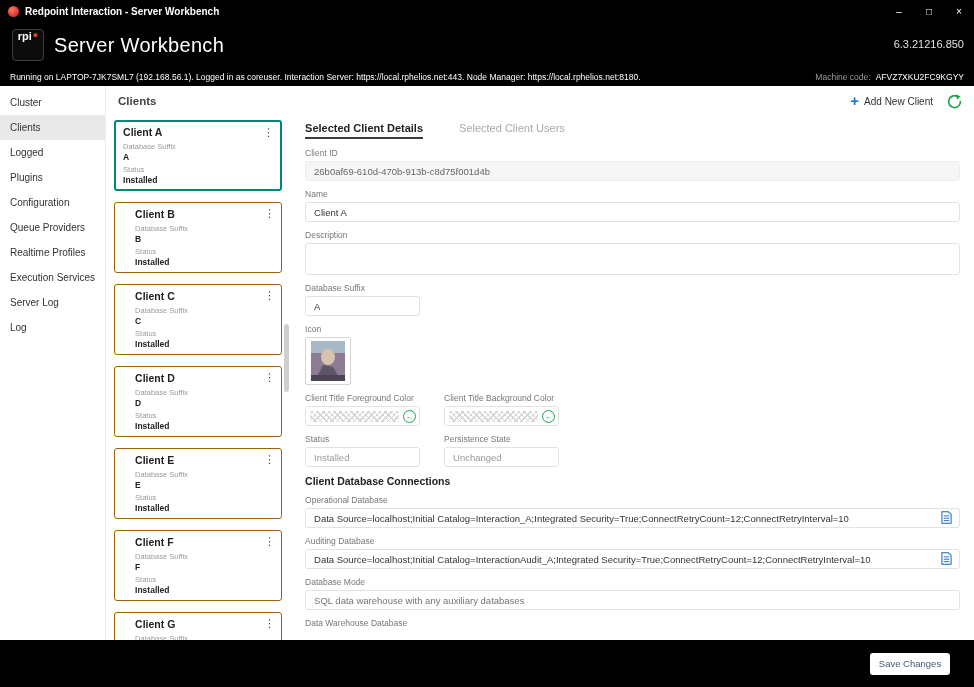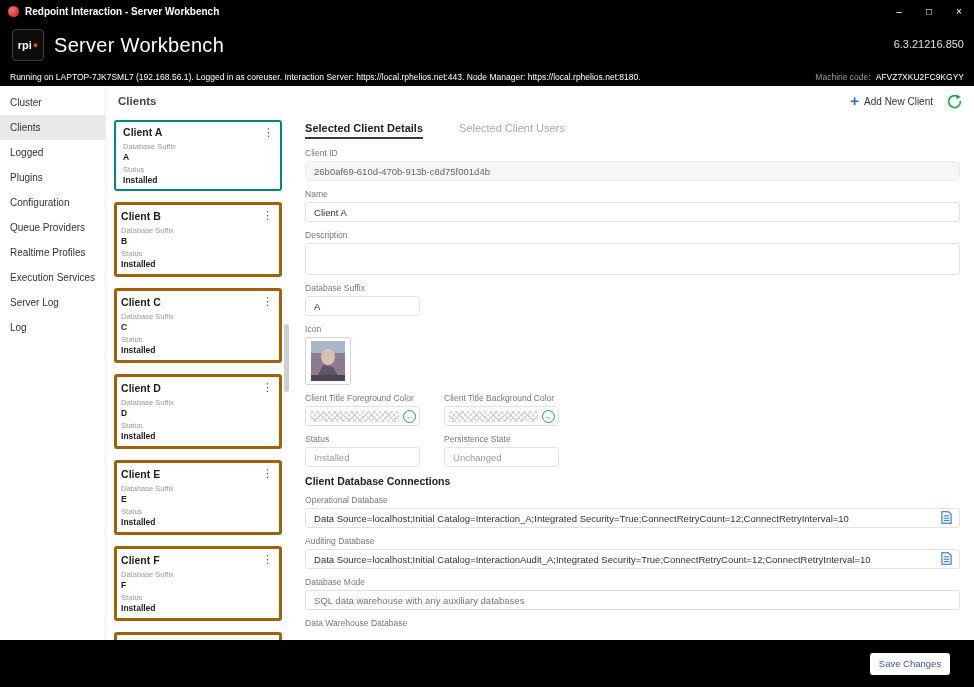--- a/index.html
+++ b/index.html
@@ -9,21 +9,21 @@
   
   .titlebar{flex:0 0 22px;display:flex;justify-content:space-between;align-items:center;color:#fff}
   .titlebar-left{display:flex;align-items:center;gap:6px;padding-left:8px}
   .app-icon{width:11px;height:11px;border-radius:50%;background:radial-gradient(circle at 35% 35%,#ff7a5c,#c8102e)}
   .titlebar-title{font-size:10px;font-weight:bold}
   .titlebar-controls{display:flex;height:22px}
   .win-btn{width:30px;display:flex;align-items:center;justify-content:center;font-size:10px;color:#fff;cursor:pointer}
 
   
   .header{flex:0 0 46px;display:flex;align-items:center;padding:0 12px;position:relative;color:#fff}
-  .logo-badge{width:30px;height:30px;border:1px solid #3d3d3d;border-radius:4px;display:flex;align-items:center;justify-content:center;font-size:11px;font-weight:bold;margin-right:10px;background:#0c0c0c}
+  .logo-badge{width:30px;height:30px;border:1px solid #3d3d3d;border-radius:4px;display:flex;align-items:flex-start;justify-content:center;font-size:11px;font-weight:bold;margin-right:10px;background:#0c0c0c}
   .logo-dot{color:#e8452c;font-size:9px;margin-left:1px}
   .app-title{font-size:20px;font-weight:400;letter-spacing:.3px}
   .version{position:absolute;right:10px;top:16px;font-size:11px;color:#e0e0e0}
 
   
   .statusbar{flex:0 0 18px;display:flex;justify-content:space-between;align-items:center;color:#fff;font-size:8.5px;padding:0 10px;white-space:nowrap}
   .machine-code-label{color:#9b9b9b;margin-right:5px}
 
   
   .main{flex:1;background:#fff;display:flex;overflow:hidden}
@@ -34,21 +34,21 @@
   .content{flex:1;display:flex;flex-direction:column;overflow:hidden}
   .content-header{flex:0 0 30px;display:flex;align-items:center;justify-content:space-between;padding:0 12px}
   .page-title{font-size:11.5px;font-weight:600;color:#444}
   .header-actions{display:flex;align-items:center;gap:14px}
   .add-btn{display:flex;align-items:center;gap:5px;font-size:10px;color:#333;cursor:pointer}
   .plus-icon{color:#1673c6;font-size:15px;font-weight:bold;line-height:10px}
   .refresh-icon{display:flex;align-items:center;cursor:pointer}
 
   .content-body{flex:1;display:flex;overflow:hidden}
   .client-list{flex:0 0 168px;padding:4px 2px 0 8px;overflow:hidden}
-  .client-card{border:3px solid #a16207;border-radius:3px;padding:5px 4px;margin-bottom:11px;position:relative;background:#fff}
+  .client-card{border:1px solid #a16207;border-radius:3px;padding:5px 20px;margin-bottom:11px;position:relative;background:#fff}
   .client-card.selected{border:2px solid #00877c;padding:4px 7px}
   .client-name{font-size:10.5px;line-height:13px;font-weight:bold;color:#222}
   .kebab{position:absolute;top:4px;right:6px;font-size:11px;color:#444;cursor:pointer}
   .card-label{font-size:7.5px;line-height:8px;color:#9a9a9a;margin-top:4px}
   .card-value{font-size:8.5px;line-height:9px;font-weight:600;color:#222;margin-top:2px}
 
   .list-scrollbar{flex:0 0 5px;position:relative}
   .scroll-thumb{position:absolute;top:208px;left:0;width:5px;height:68px;background:#cfcfcf;border-radius:3px;cursor:pointer}
 
   .details{flex:1;padding:6px 14px 0 16px;overflow:hidden}

